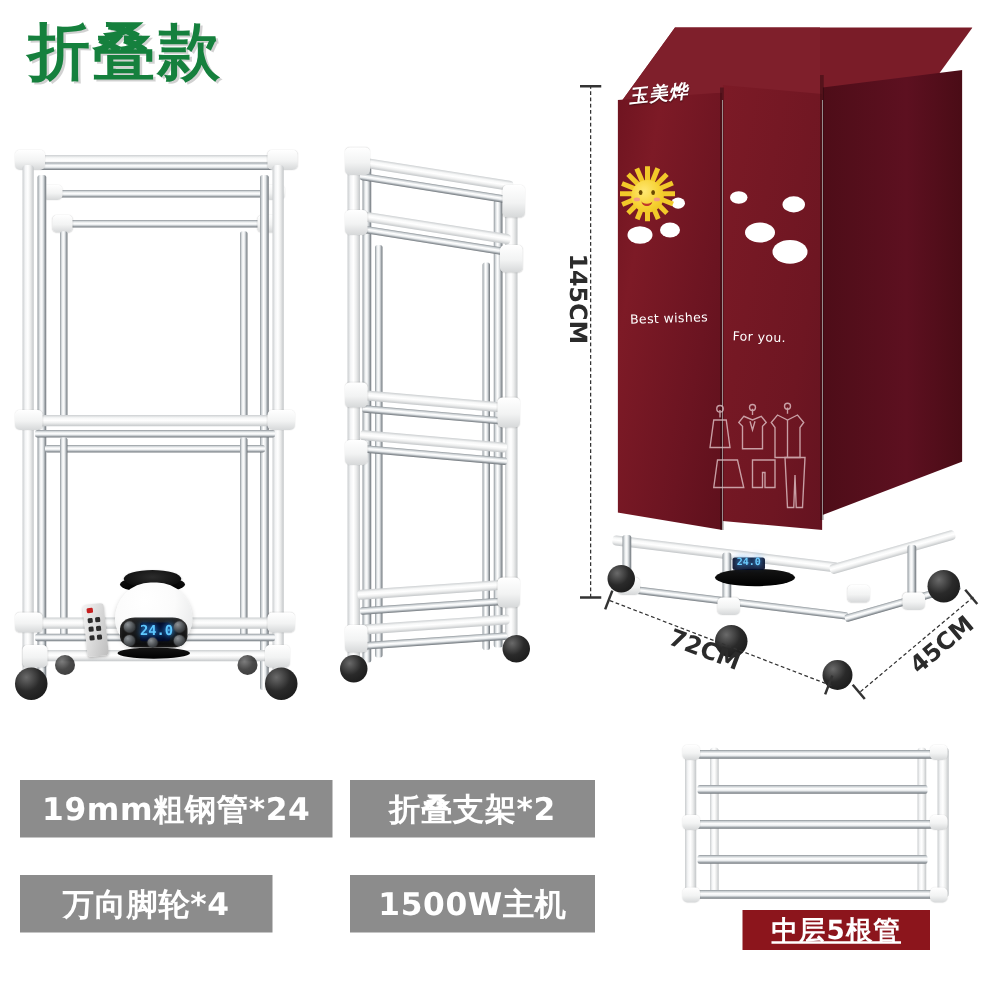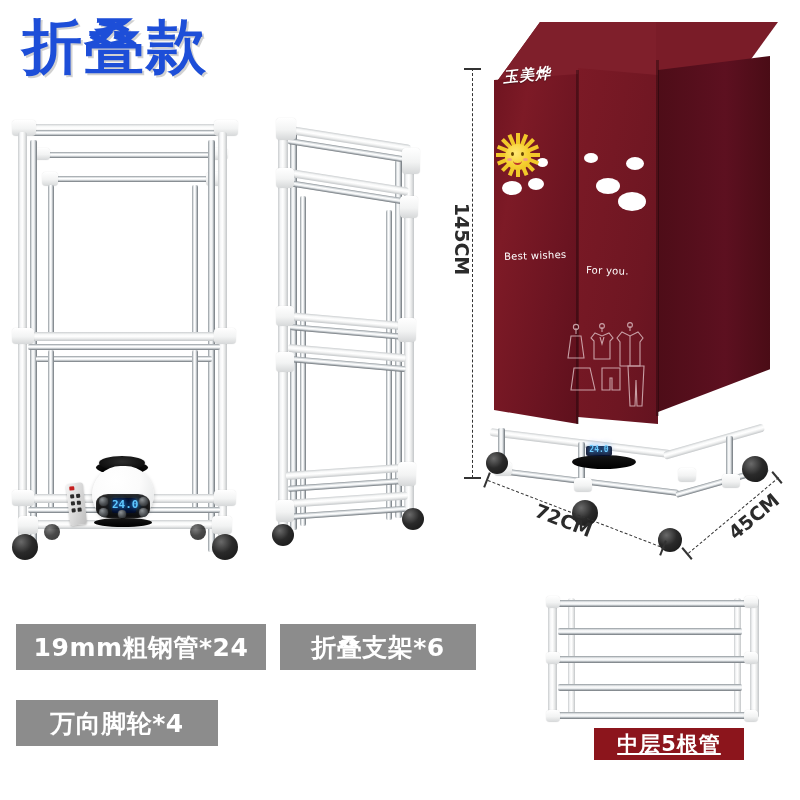--- a/index.html
+++ b/index.html
@@ -8,22 +8,22 @@
     background:#ffffff;
     font-family:"Liberation Sans","DejaVu Sans",sans-serif;
     overflow:hidden;
     position:relative;
   }
   .stage{position:absolute;left:0;top:0;width:800px;height:800px;}
 
   
   .title{
     position:absolute;left:22px;top:16px;
-    font-size:60px;font-weight:bold;letter-spacing:2px;
-    color:#1d4ed8;
+    font-size:50px;font-weight:bold;letter-spacing:2px;
+    color:#15803d;
     font-family:"DejaVu Sans","Liberation Sans",sans-serif;
     text-shadow:2px 2px 0 rgba(0,0,0,0.18);
     line-height:1;
   }
 
   
   .tubeV{
     position:absolute;
     background:linear-gradient(90deg,#8e9499 0%,#cfd4d7 18%,#ffffff 40%,#e7eaec 62%,#9aa0a5 85%,#6f757a 100%);
     border-radius:2px;
@@ -427,16 +427,17 @@
     <div class="joint" style="left:744px;top:596px;width:14px;height:12px;"></div>
     <div class="joint" style="left:546px;top:652px;width:14px;height:12px;"></div>
     <div class="joint" style="left:744px;top:652px;width:14px;height:12px;"></div>
     <div class="joint" style="left:546px;top:710px;width:14px;height:12px;"></div>
     <div class="joint" style="left:744px;top:710px;width:14px;height:12px;"></div>
 
     <div class="redlabel" style="left:594px;top:728px;width:150px;height:32px;font-size:21px;text-decoration:underline;">中层5根管</div>
   </div>
 
   <div class="feat" style="left:16px;top:624px;width:250px;height:46px;font-size:25px;">19mm粗钢管*24</div>
-  <div class="feat" style="left:280px;top:624px;width:196px;height:46px;font-size:25px;">折叠支架*6</div>
+  <div class="feat" style="left:280px;top:624px;width:196px;height:46px;font-size:25px;">折叠支架*2</div>
   <div class="feat" style="left:16px;top:700px;width:202px;height:46px;font-size:25px;">万向脚轮*4</div>
+  <div class="feat" style="left:280px;top:700px;width:196px;height:46px;font-size:25px;">1500W主机</div>
 
 </div>
 
 </body></html>

